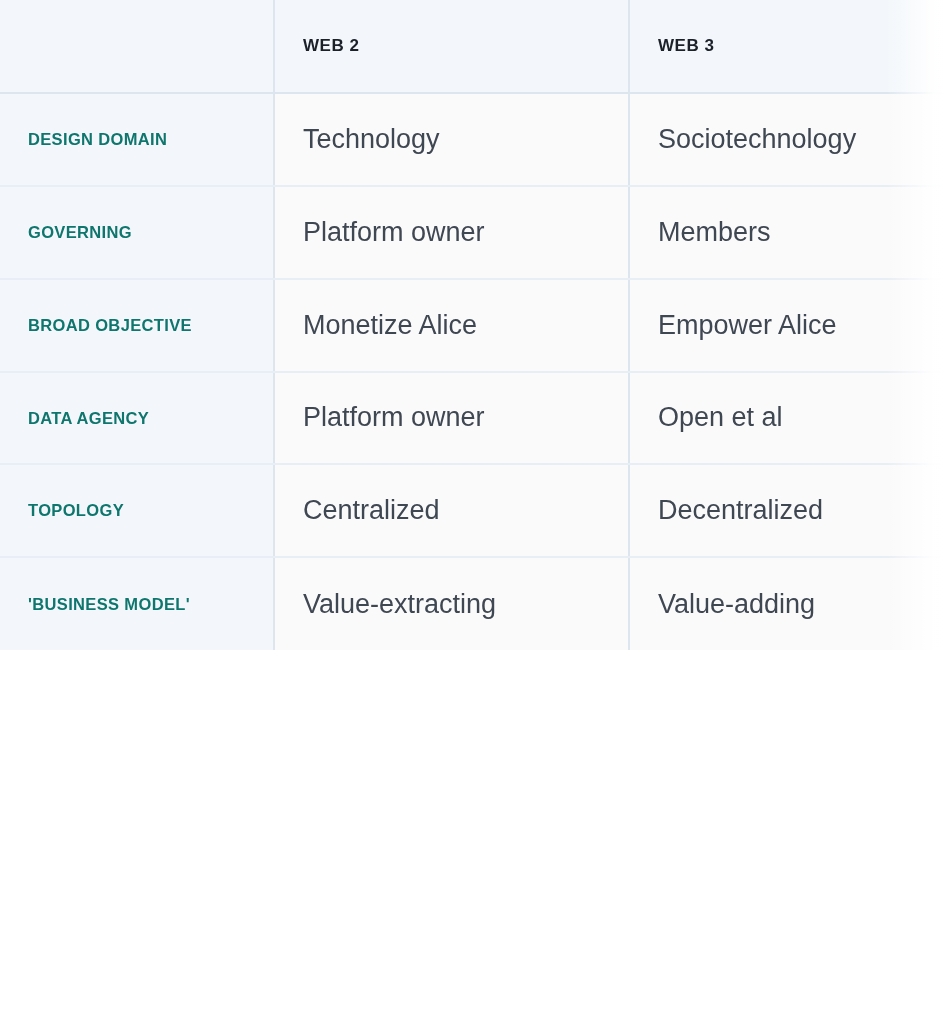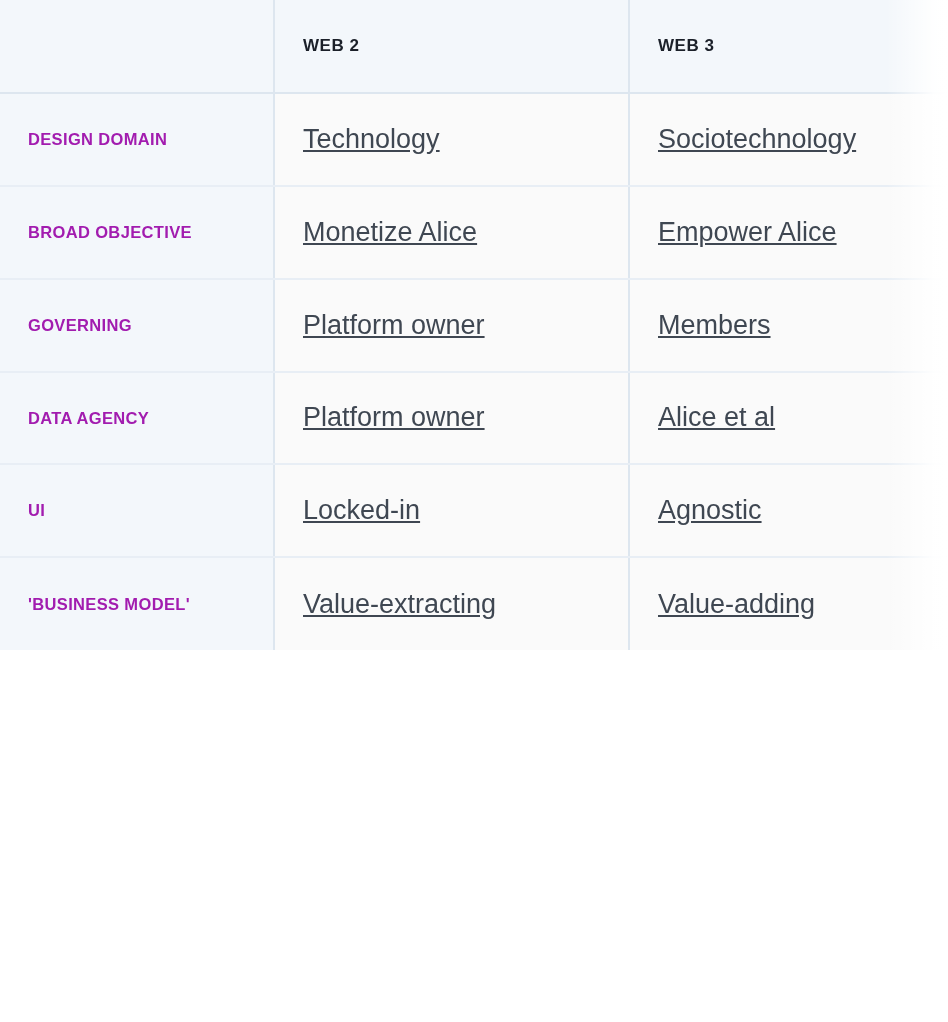--- a/index.html
+++ b/index.html
@@ -68,38 +68,37 @@
   
   td.label-cell,
   th.corner-cell {
     background: #f3f7fb;
   }
   .label-text {
     display: block;
     font-size: 16.5px;
     font-weight: bold;
     letter-spacing: 0.35px;
-    color: #a21caf;
+    color: #0f766e;
     text-transform: uppercase;
   }
 
   
   td.value-cell {
     background: #fafafa;
   }
   td.value-cell.last-col {
     border-right: none;
   }
   .value-text {
     display: block;
     font-size: 27px;
     font-weight: normal;
     color: #3f4752;
     line-height: 1.15;
-    text-decoration: underline;
   }
 
   tbody tr:last-child td {
     border-bottom: none;
   }
 
   
   .edge-fade {
     position: absolute;
     top: 0;
@@ -140,60 +139,60 @@
           </td>
         <td class="value-cell">
             <span class="value-text">Technology</span>
           </td>
         <td class="value-cell last-col">
             <span class="value-text">Sociotechnology</span>
           </td>
       </tr>
       <tr>
         <td class="label-cell">
+            <span class="label-text">GOVERNING</span>
+          </td>
+        <td class="value-cell">
+            <span class="value-text">Platform owner</span>
+          </td>
+        <td class="value-cell last-col">
+            <span class="value-text">Members</span>
+          </td>
+      </tr>
+      <tr>
+        <td class="label-cell">
             <span class="label-text">BROAD OBJECTIVE</span>
           </td>
         <td class="value-cell">
             <span class="value-text">Monetize Alice</span>
           </td>
         <td class="value-cell last-col">
             <span class="value-text">Empower Alice</span>
           </td>
       </tr>
       <tr>
         <td class="label-cell">
-            <span class="label-text">GOVERNING</span>
+            <span class="label-text">DATA AGENCY</span>
           </td>
         <td class="value-cell">
             <span class="value-text">Platform owner</span>
           </td>
         <td class="value-cell last-col">
-            <span class="value-text">Members</span>
-          </td>
-      </tr>
-      <tr>
-        <td class="label-cell">
-            <span class="label-text">DATA AGENCY</span>
-          </td>
-        <td class="value-cell">
-            <span class="value-text">Platform owner</span>
-          </td>
-        <td class="value-cell last-col">
-            <span class="value-text">Alice et al</span>
-          </td>
-      </tr>
-      <tr>
-        <td class="label-cell">
-            <span class="label-text">UI</span>
-          </td>
-        <td class="value-cell">
-            <span class="value-text">Locked-in</span>
-          </td>
-        <td class="value-cell last-col">
-            <span class="value-text">Agnostic</span>
+            <span class="value-text">Open et al</span>
+          </td>
+      </tr>
+      <tr>
+        <td class="label-cell">
+            <span class="label-text">TOPOLOGY</span>
+          </td>
+        <td class="value-cell">
+            <span class="value-text">Centralized</span>
+          </td>
+        <td class="value-cell last-col">
+            <span class="value-text">Decentralized</span>
           </td>
       </tr>
       <tr>
         <td class="label-cell">
             <span class="label-text">'BUSINESS MODEL'</span>
           </td>
         <td class="value-cell">
             <span class="value-text">Value-extracting</span>
           </td>
         <td class="value-cell last-col">

